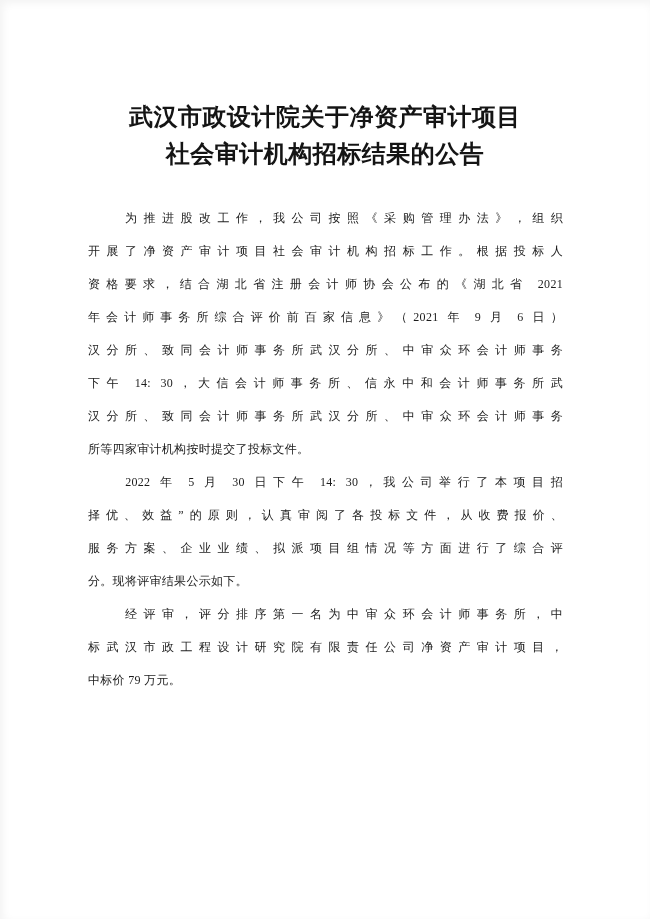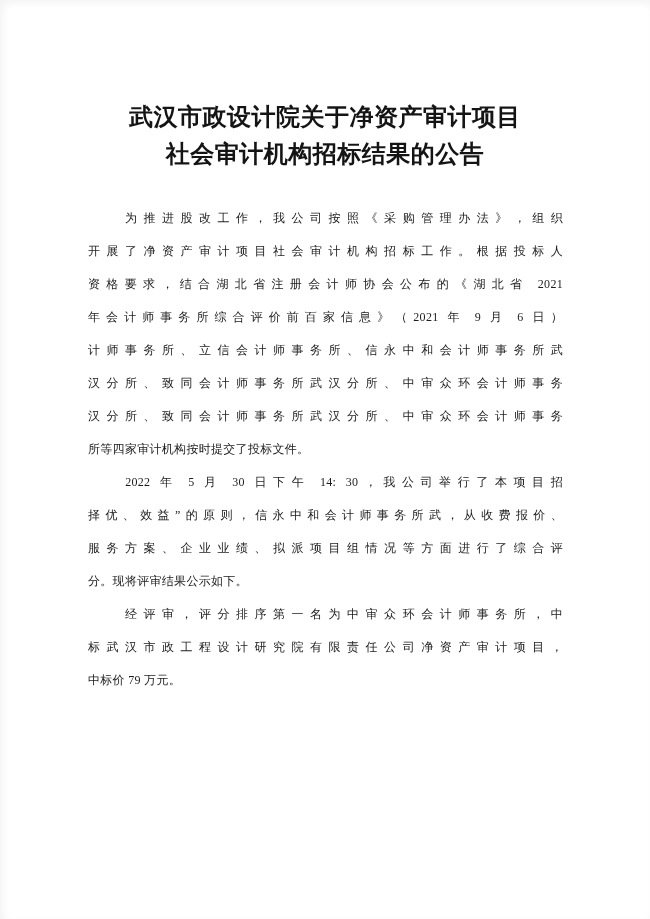--- a/index.html
+++ b/index.html
@@ -57,27 +57,27 @@
     <div class="title-line">武汉市政设计院关于净资产审计项目</div>
     <div class="title-line">社会审计机构招标结果的公告</div>
   </div>
 
   <div class="text-column">
 
     <div class="body-line">　　为推进股改工作，我公司按照《采购管理办法》，组织</div>
     <div class="body-line">开展了净资产审计项目社会审计机构招标工作。根据投标人</div>
     <div class="body-line">资格要求，结合湖北省注册会计师协会公布的《湖北省 2021</div>
     <div class="body-line">年会计师事务所综合评价前百家信息》（2021 年 9 月 6 日）</div>
-    <div class="body-line">计师事务所、立信会计师事务所、信永中和会计师事务所武</div>
     <div class="body-line">汉分所、致同会计师事务所武汉分所、中审众环会计师事务</div>
+    <div class="body-line">下午 14: 30，大信会计师事务所、信永中和会计师事务所武</div>
     <div class="body-line">汉分所、致同会计师事务所武汉分所、中审众环会计师事务</div>
     <div class="body-line para-end">所等四家审计机构按时提交了投标文件。</div>
 
     <div class="body-line">　　2022 年 5 月 30 日下午 14: 30，我公司举行了本项目招</div>
-    <div class="body-line">择优、效益”的原则，信永中和会计师事务所武，从收费报价、</div>
+    <div class="body-line">择优、效益”的原则，认真审阅了各投标文件，从收费报价、</div>
     <div class="body-line">服务方案、企业业绩、拟派项目组情况等方面进行了综合评</div>
     <div class="body-line para-end">分。现将评审结果公示如下。</div>
 
     <div class="body-line">　　经评审，评分排序第一名为中审众环会计师事务所，中</div>
     <div class="body-line">标武汉市政工程设计研究院有限责任公司净资产审计项目，</div>
     <div class="body-line para-end">中标价 79 万元。</div>
   </div>
 
 </div>
 

